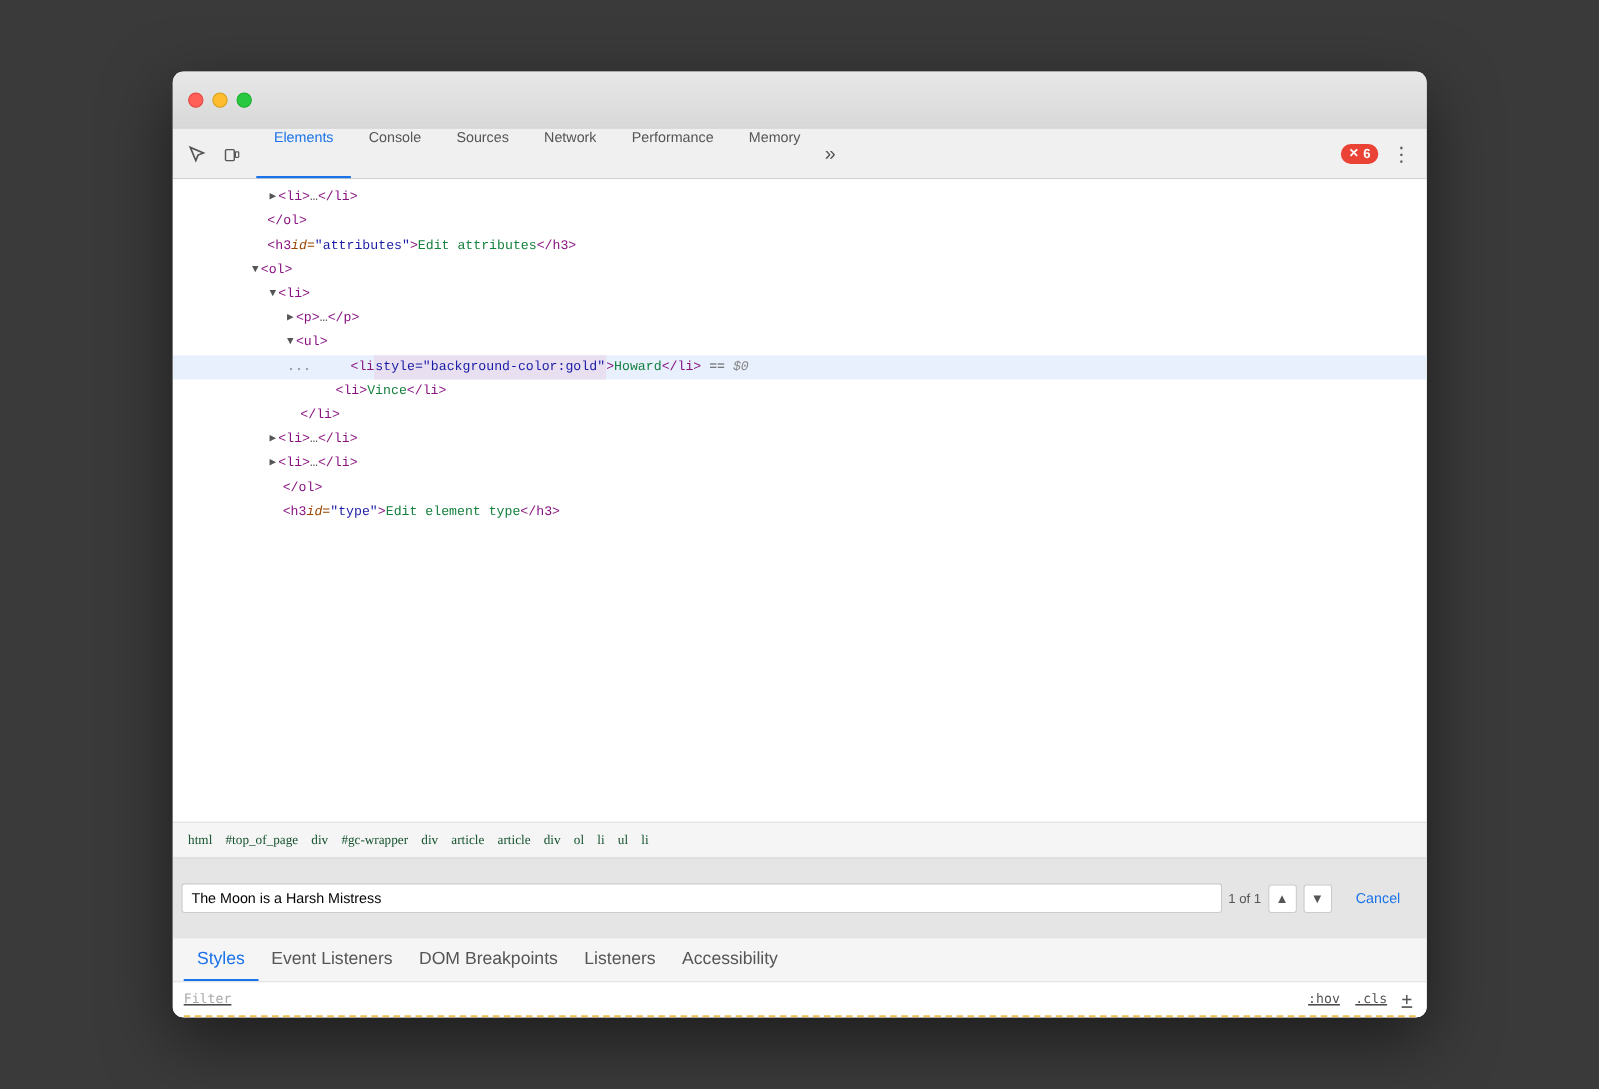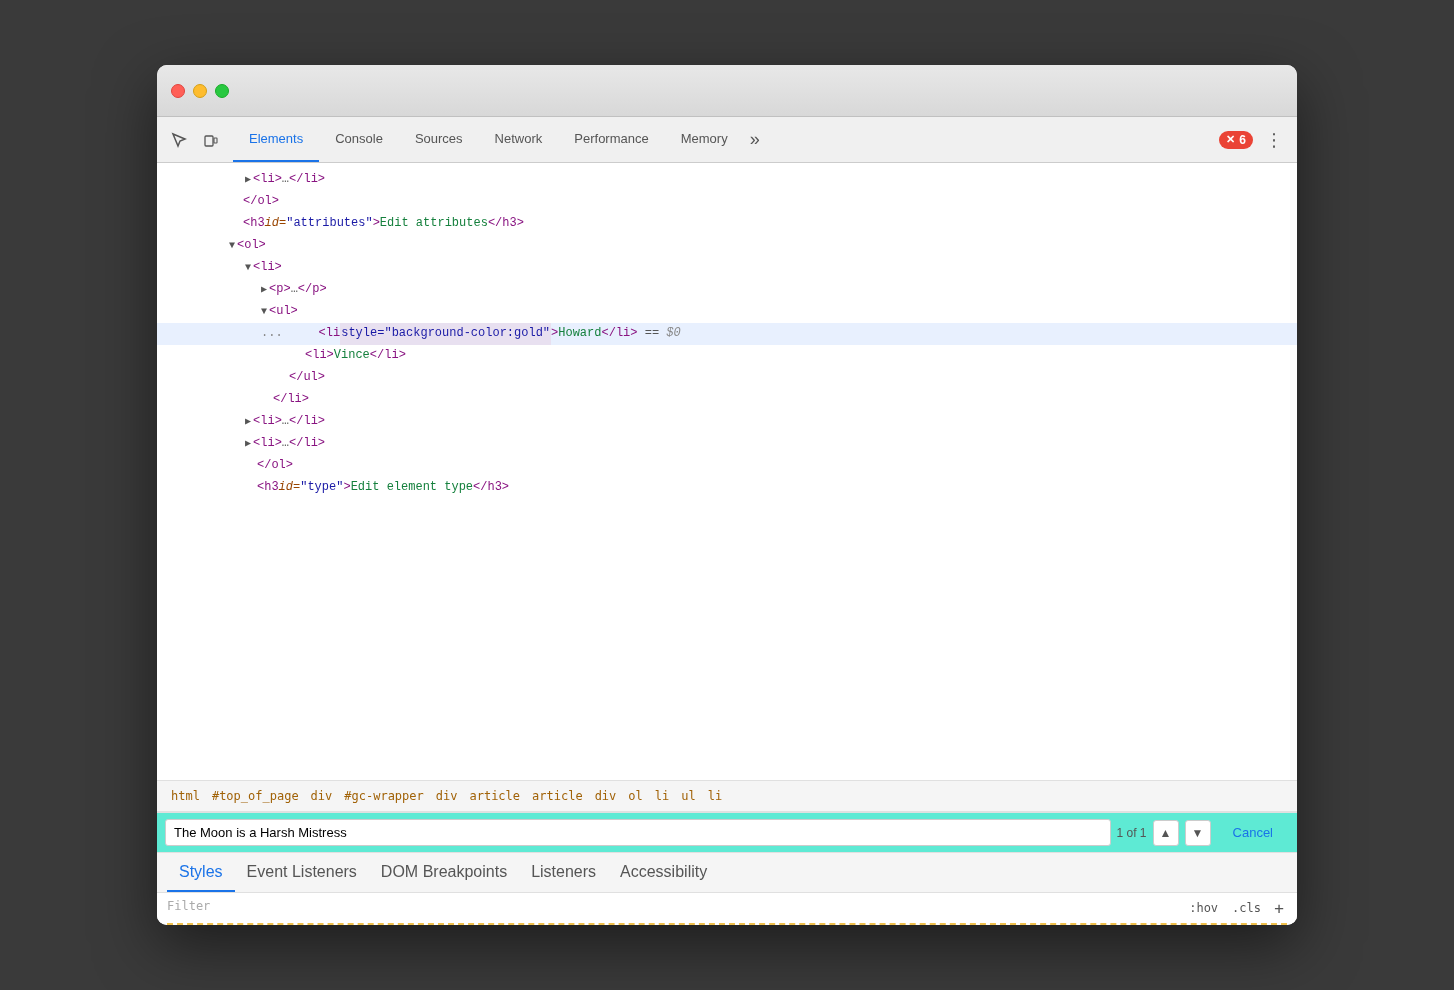--- a/index.html
+++ b/index.html
@@ -78,24 +78,23 @@
       color: #555;
       font-size: 16px;
     }
     .tab-nav {
       display: flex;
       align-items: center;
       height: 100%;
       flex: 1;
     }
     .tab {
-      padding: 12px 16px;
+      padding: 0 16px;
       height: 100%;
       display: flex;
-      align-items: center;
       font-size: 13px;
       color: #555;
       cursor: pointer;
       border-bottom: 2px solid transparent;
       white-space: nowrap;
     }
     .tab.active {
       color: #1a73e8;
       border-bottom: 2px solid #1a73e8;
     }
@@ -177,33 +176,34 @@
       padding: 6px 10px;
       display: flex;
       align-items: center;
       gap: 4px;
       font-size: 12px;
       font-family: 'Menlo', monospace;
       overflow-x: auto;
       flex-shrink: 0;
     }
     .breadcrumb-item {
-      color: #a16207;
+      color: #14532d;
       cursor: pointer;
       white-space: nowrap;
       padding: 2px 4px;
       border-radius: 3px;
+      font-family: Liberation Serif, serif;
     }
     
     .search-bar {
       display: flex;
       align-items: center;
       border-top: 1px solid #e0e0e0;
-      background: #5eead4;
-      padding: 6px 8px;
+      background: #e5e5e5;
+      padding: 22px 8px;
       gap: 6px;
       flex-shrink: 0;
     }
     .search-input {
       flex: 1;
       border: 1px solid #ccc;
       border-radius: 3px;
       padding: 5px 8px;
       font-size: 13px;
       background: white;
@@ -257,26 +257,27 @@
       border-bottom: 2px solid transparent;
       white-space: nowrap;
     }
     .bottom-tab.active {
       color: #1a73e8;
       border-bottom: 2px solid #1a73e8;
     }
     
     .styles-filter-bar {
       display: flex;
-      align-items: flex-start;
+      align-items: center;
       padding: 6px 10px;
       border-top: 1px solid #e0e0e0;
       background: white;
       gap: 8px;
       flex-shrink: 0;
+      text-decoration: underline;
     }
     .filter-input {
       flex: 1;
       font-size: 12px;
       color: #aaa;
       font-family: 'Menlo', monospace;
     }
     .filter-controls {
       display: flex;
       align-items: center;
@@ -393,23 +394,20 @@
       <div class="dom-line selected" style="padding-left: calc(8px + 6*16px)">
         <span class="dots-indicator">...</span>
         <span style="display:inline-block; width:28px;"></span>
         <span class="tag">&lt;li</span> <span class="attr-value">style="background-color:gold"</span><span class="tag">&gt;</span><span class="text-content">Howard</span><span class="tag">&lt;/li&gt;</span><span class="equals"> == </span><span class="dollar">$0</span>
       </div>
 
       <div class="dom-line" style="padding-left: calc(8px + 7*16px + 14px)">
         <span style="display:inline-block; width:14px;"></span><span class="tag">&lt;li&gt;</span><span class="text-content">Vince</span><span class="tag">&lt;/li&gt;</span>
       </div>
 
-      <div class="dom-line" style="padding-left: calc(8px + 6*16px + 14px)">
-        <span style="display:inline-block; width:14px;"></span><span class="tag">&lt;/ul&gt;</span>
-      </div>
 
       <div class="dom-line" style="padding-left: calc(8px + 5*16px + 14px)">
         <span style="display:inline-block; width:14px;"></span><span class="tag">&lt;/li&gt;</span>
       </div>
 
       <div class="dom-line" style="padding-left: calc(8px + 5*16px)">
         <span class="triangle">▶</span><span class="tag">&lt;li&gt;</span><span class="ellipsis">…</span><span class="tag">&lt;/li&gt;</span>
       </div>
 
       <div class="dom-line" style="padding-left: calc(8px + 5*16px)">

